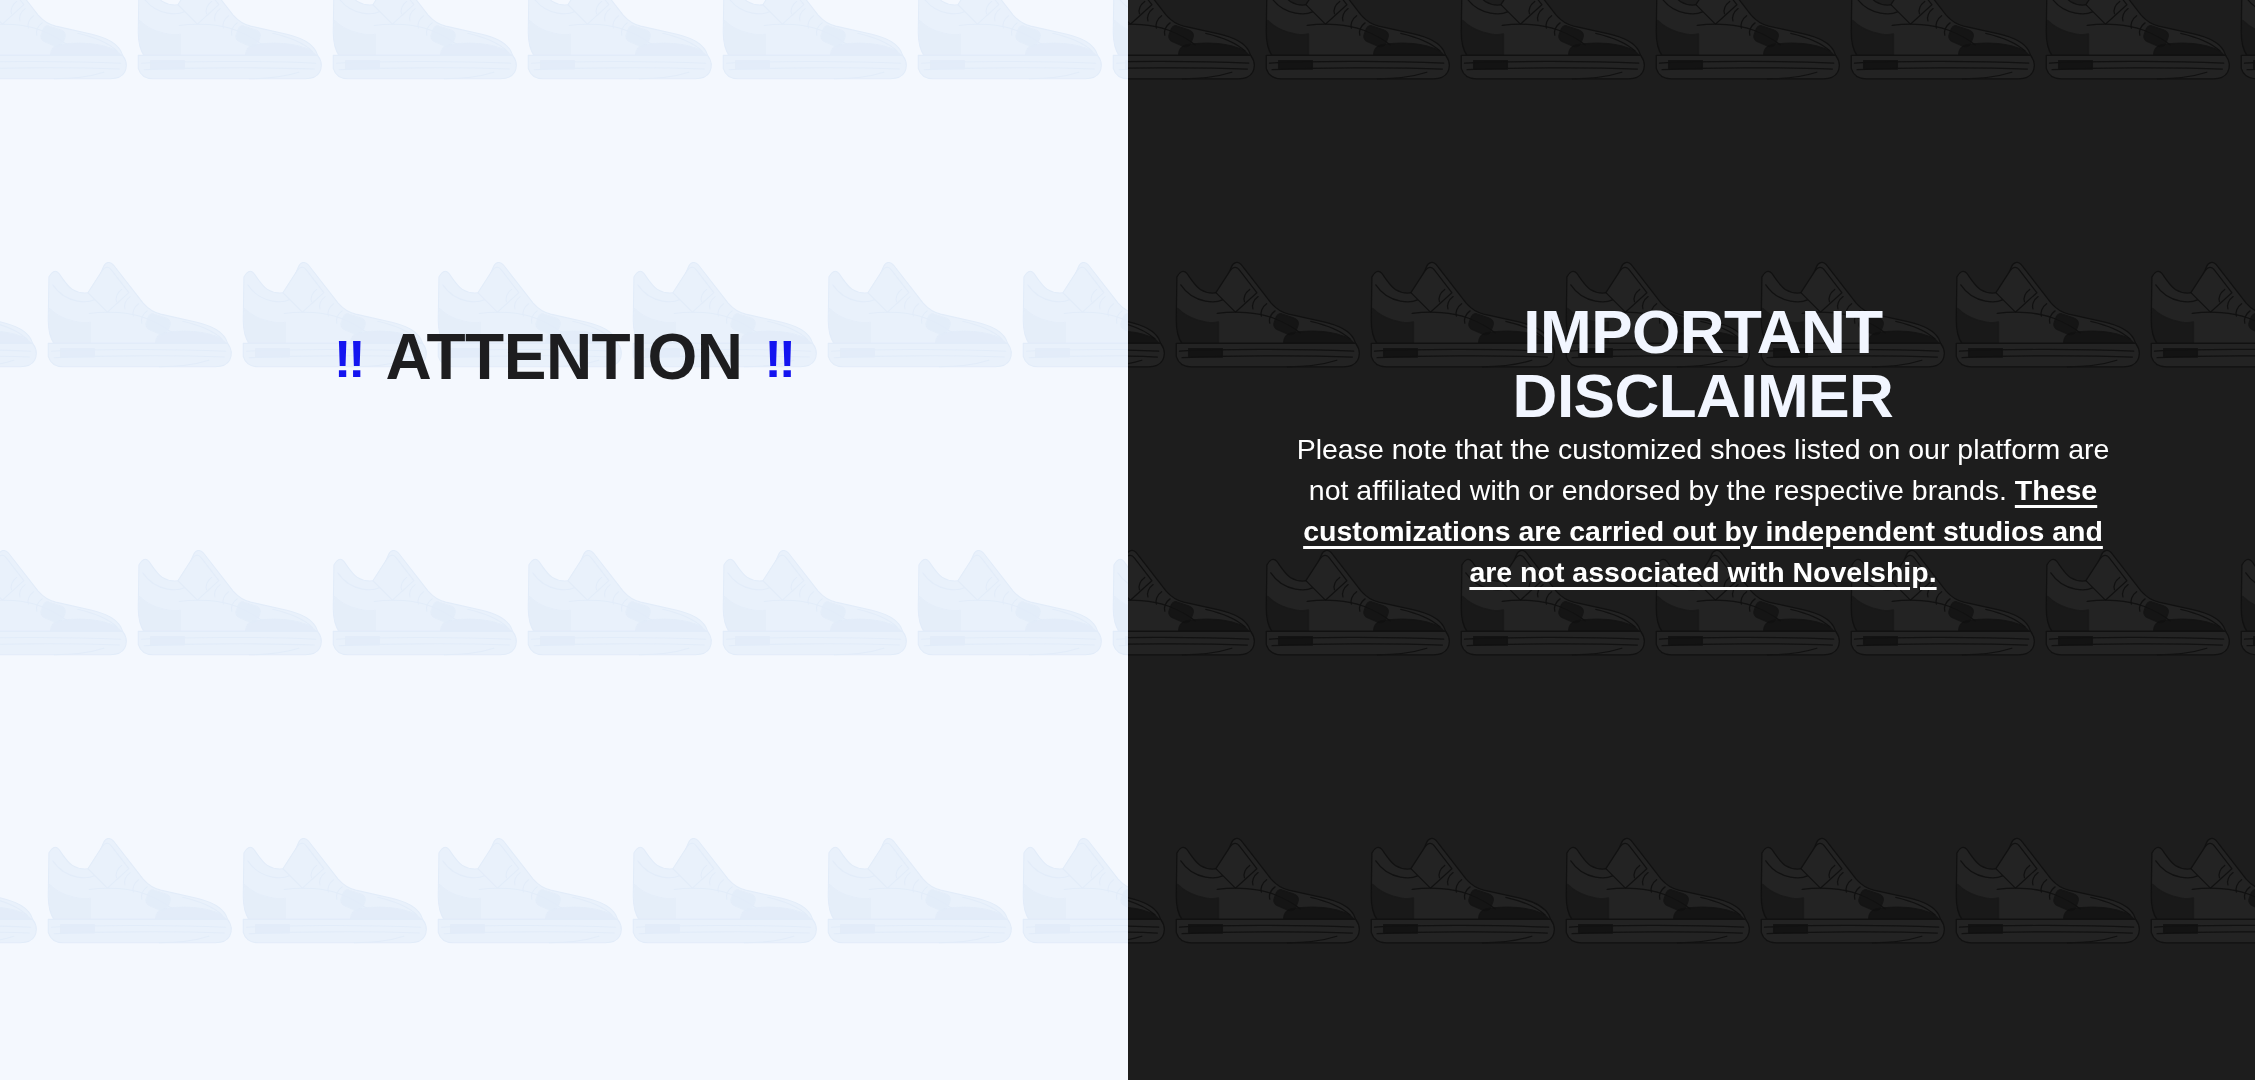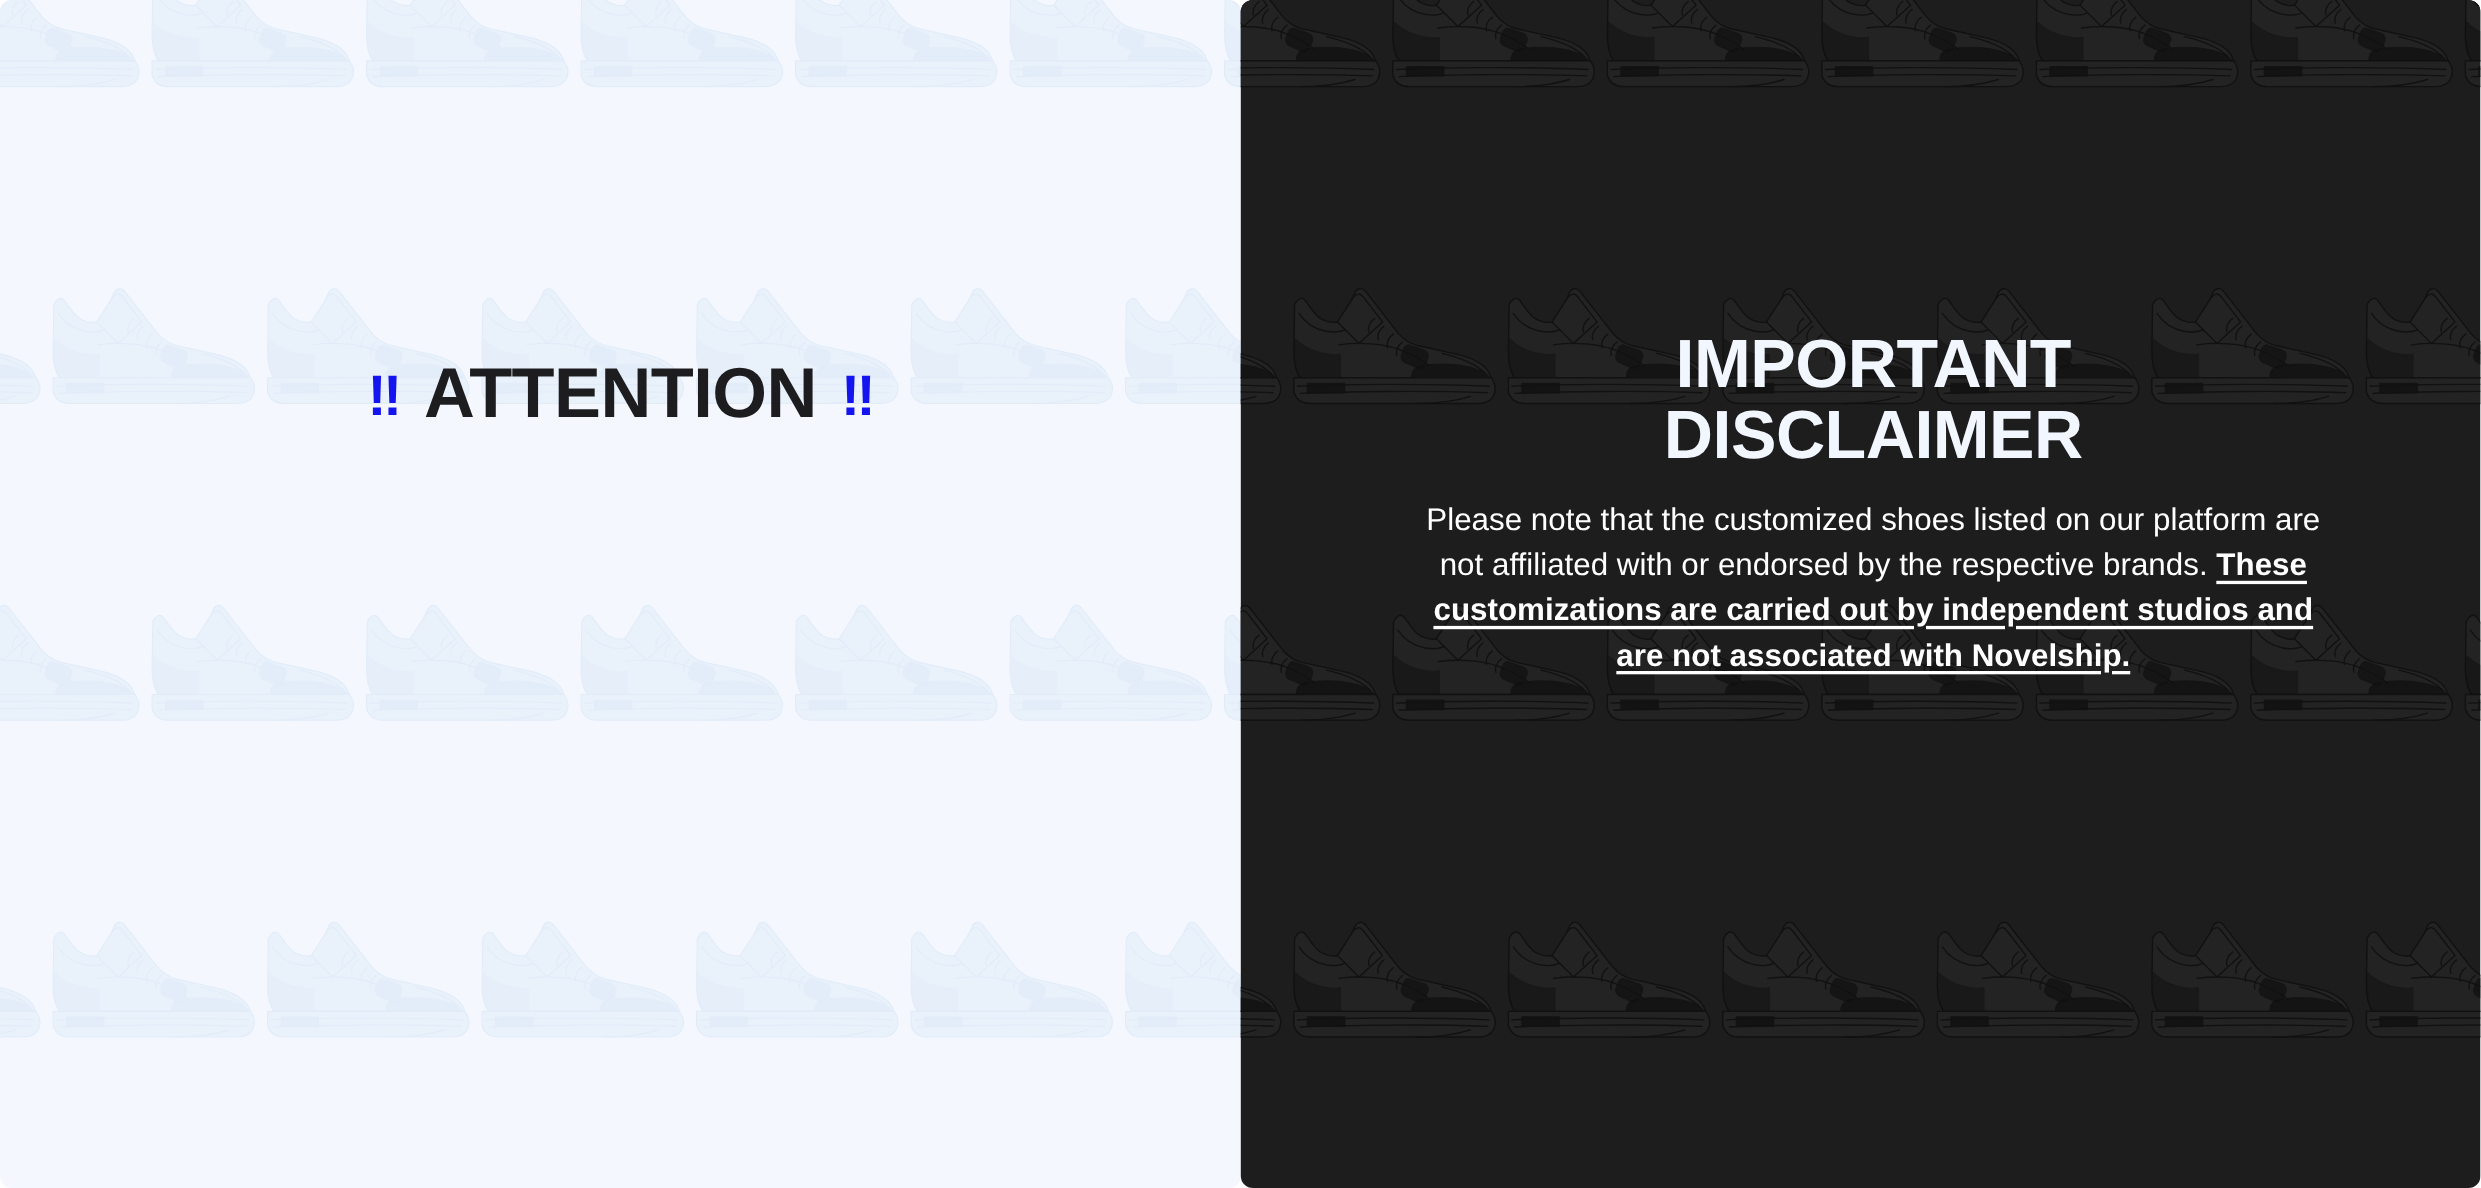--- a/index.html
+++ b/index.html
@@ -16,21 +16,20 @@
     display: flex;
     overflow: hidden;
     font-family: "Liberation Sans", sans-serif;
   }
 
   
   .panel {
     position: relative;
     height: 100%;
     overflow: hidden;
-    border-radius: 11px;
   }
   .panel-light { width: 1128px; background: #f4f8fe; }
   .panel-dark  { width: 1127px; background: #1d1d1d; }
 
   
   .pattern {
     position: absolute;
     inset: 0;
     pointer-events: none;
   }
@@ -85,21 +84,20 @@
     line-height: 1.44;
     font-weight: 400;
   }
   .body-light {
     width: 800px;
     margin-top: 26px;
     color: #141414;
   }
   .body-dark {
     width: 820px;
-    margin-top: 24px;
     color: #ffffff;
   }
   .body-copy .emph {
     font-weight: 700;
     text-decoration: underline;
     text-underline-offset: 5px;
     text-decoration-thickness: 2.5px;
   }
 </style>
 </head>

